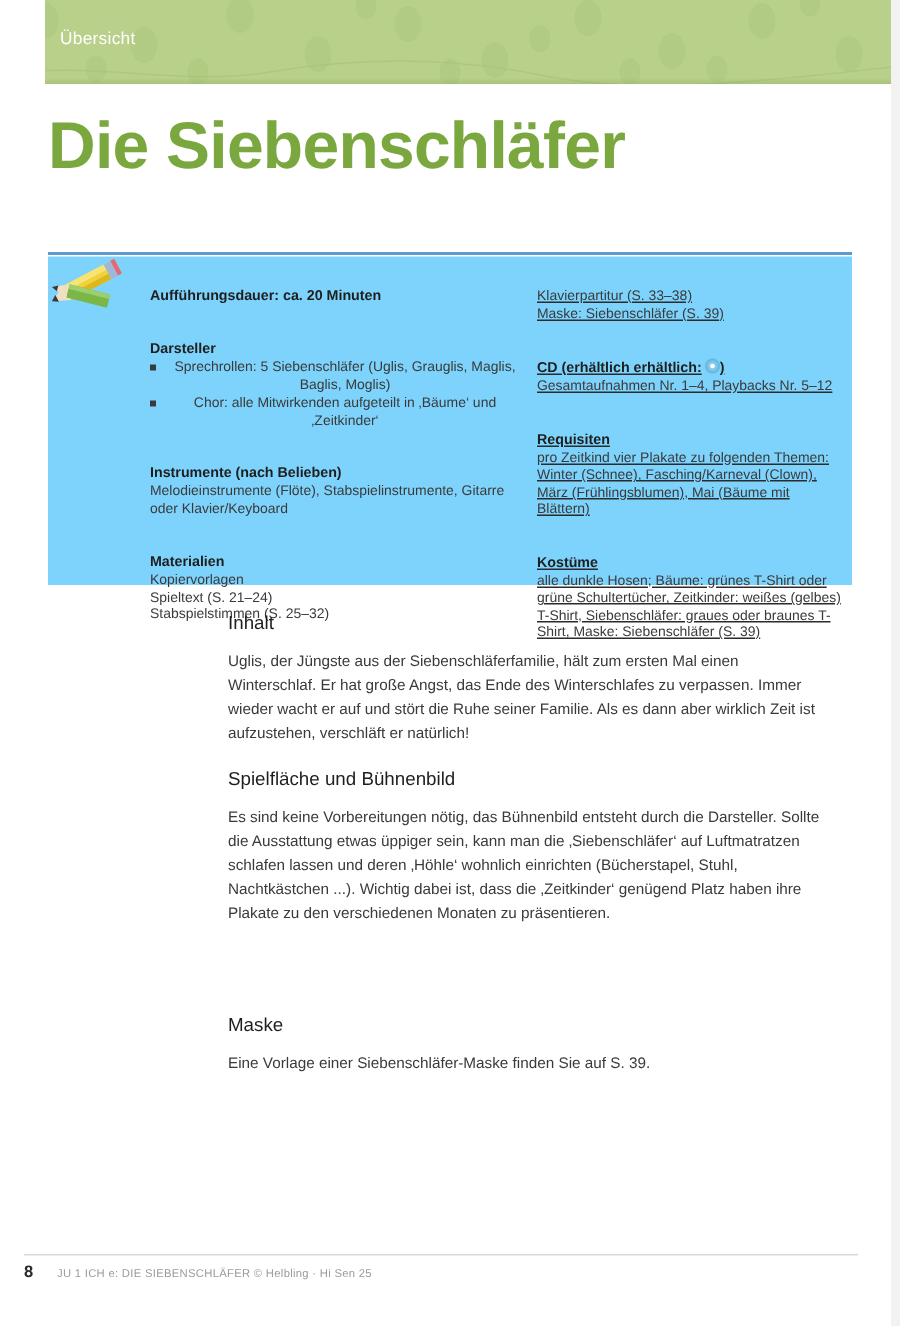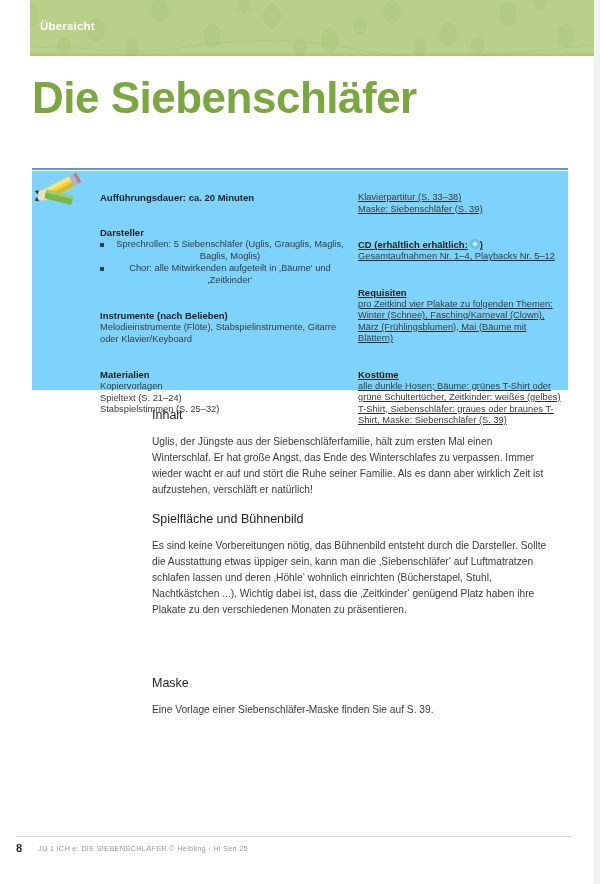--- a/index.html
+++ b/index.html
@@ -44,21 +44,21 @@
     width: 600px; height: 4px;
     background: linear-gradient(to bottom, rgba(120,150,80,0.0), rgba(120,150,80,0.25));
   }
   .header-label {
     position: absolute;
     left: 40px;
     top: 20px;
     font-size: 11.5px;
     color: #ffffff;
     letter-spacing: 0.2px;
-    font-weight: bold;
+    font-weight: normal;
   }
 
   
   .left-strip {
     position: absolute;
     left: 0; top: 0;
     width: 30px; height: 56px;
     background: #ffffff;
   }
 

